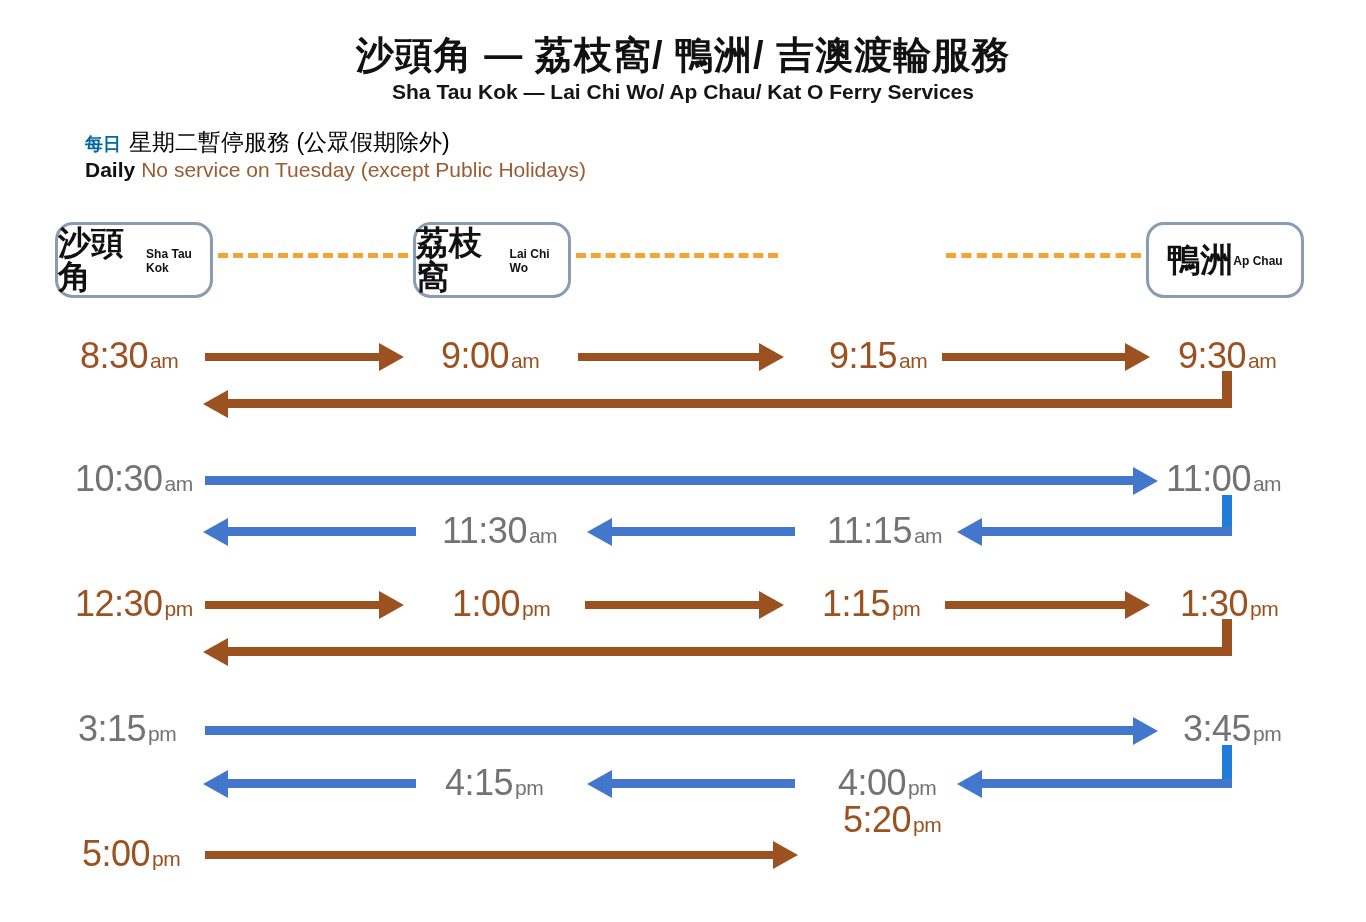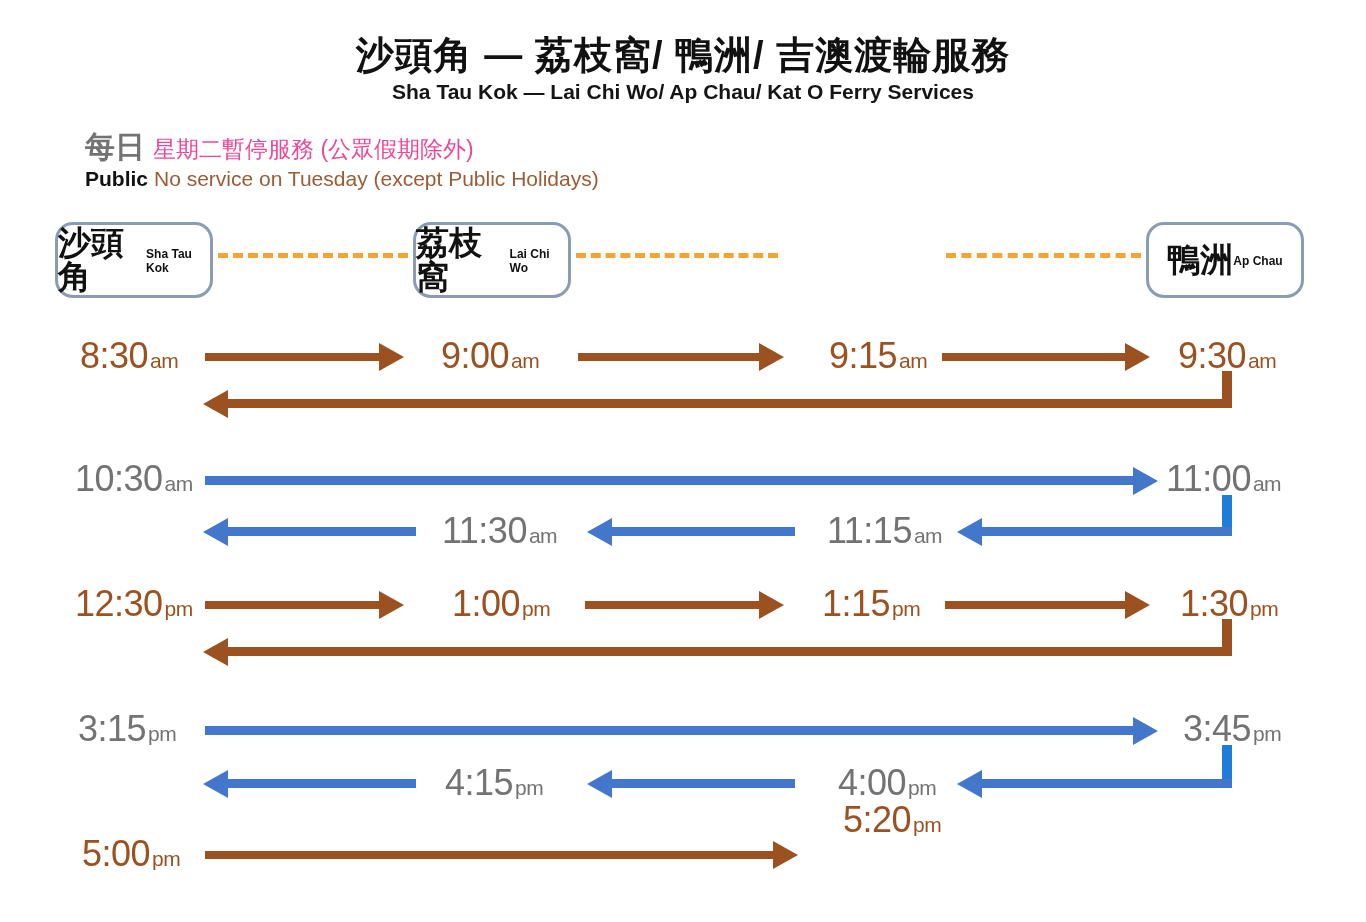--- a/index.html
+++ b/index.html
@@ -7,22 +7,22 @@
     position:relative;width:1366px;height:922px;background:#ffffff;overflow:hidden;
     font-family:"Liberation Sans","DejaVu Sans",sans-serif;color:#111;
   }
   
   .title-zh{position:absolute;top:30px;left:0;width:100%;text-align:center;
     font-size:38px;font-weight:bold;letter-spacing:1px;}
   .title-en{position:absolute;top:80px;left:0;width:100%;text-align:center;
     font-size:21px;font-weight:bold;color:#151515;}
   
   .notice{position:absolute;left:85px;top:128px;line-height:1.25;}
-  .notice .row1 .lbl{font-size:30px;font-weight:bold;color:#737373;}
-  .notice .row1 .txt{font-size:23px;color:#ec4899;margin-left:8px;}
+  .notice .row1 .lbl{font-size:18px;font-weight:bold;color:#0369a1;}
+  .notice .row1 .txt{font-size:23px;color:#000000;margin-left:8px;}
   .notice .row2 .lbl{font-size:21px;font-weight:bold;color:#111;}
   .notice .row2 .txt{font-size:21px;color:#9B5B33;margin-left:6px;}
   
   .station{position:absolute;top:222px;width:158px;height:76px;background:#fff;
     border:3.5px solid #8A9BB4;border-radius:18px;box-sizing:border-box;
     display:flex;flex-direction:row;align-items:center;justify-content:center;}
   .station .zh{font-size:33px;font-weight:bold;line-height:1.02;color:#111;}
   .station .en{font-size:12px;font-weight:700;color:#111;margin-top:1px;}
   .dash{position:absolute;top:253px;border-top:5px dashed #F5A431;height:0;}
   
@@ -48,21 +48,21 @@
 <div id="stage">
 
   <div class="title-zh">沙頭角 — 荔枝窩/ 鴨洲/ 吉澳渡輪服務</div>
   <div class="title-en">Sha Tau Kok — Lai Chi Wo/ Ap Chau/ Kat O Ferry Services</div>
 
   <div class="notice">
     <div class="row1">
       <span class="lbl">每日</span><span class="txt">星期二暫停服務 (公眾假期除外)</span>
     </div>
     <div class="row2">
-      <span class="lbl">Public</span><span class="txt">No service on Tuesday (except Public Holidays)</span>
+      <span class="lbl">Daily</span><span class="txt">No service on Tuesday (except Public Holidays)</span>
     </div>
   </div>
 
   <div class="station" style="left:55px;">
     <div class="zh">沙頭角</div>
     <div class="en">Sha Tau Kok</div>
   </div>
   <div class="station" style="left:413px;">
     <div class="zh">荔枝窩</div>
     <div class="en">Lai Chi Wo</div>

